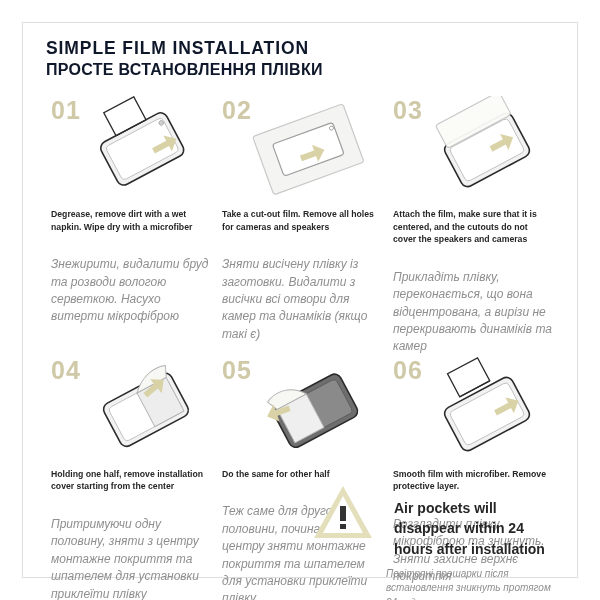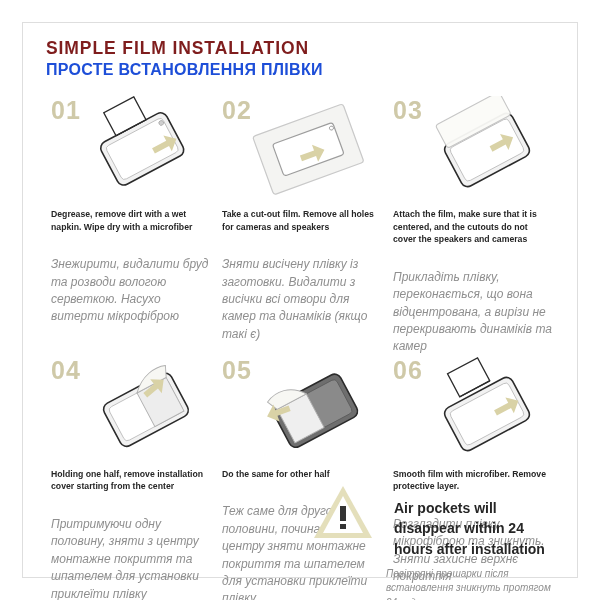--- a/index.html
+++ b/index.html
@@ -34,29 +34,29 @@
     top: 38px;
     width: 508px;
     height: 524px;
   }
 
   
   .title-en {
     font-size: 17.5px;
     font-weight: bold;
     letter-spacing: 0.9px;
-    color: #7f1d1d;
+    color: #0f172a;
     margin: 0;
     line-height: 1.15;
   }
   .title-uk {
     font-size: 16px;
     font-weight: bold;
     letter-spacing: 0.3px;
-    color: #1d4ed8;
+    color: #0f172a;
     margin: 3px 0 0 0;
     line-height: 1.15;
   }
 
   
   .grid {
     position: absolute;
     left: 5px;
     top: 58px;
     width: 508px;

